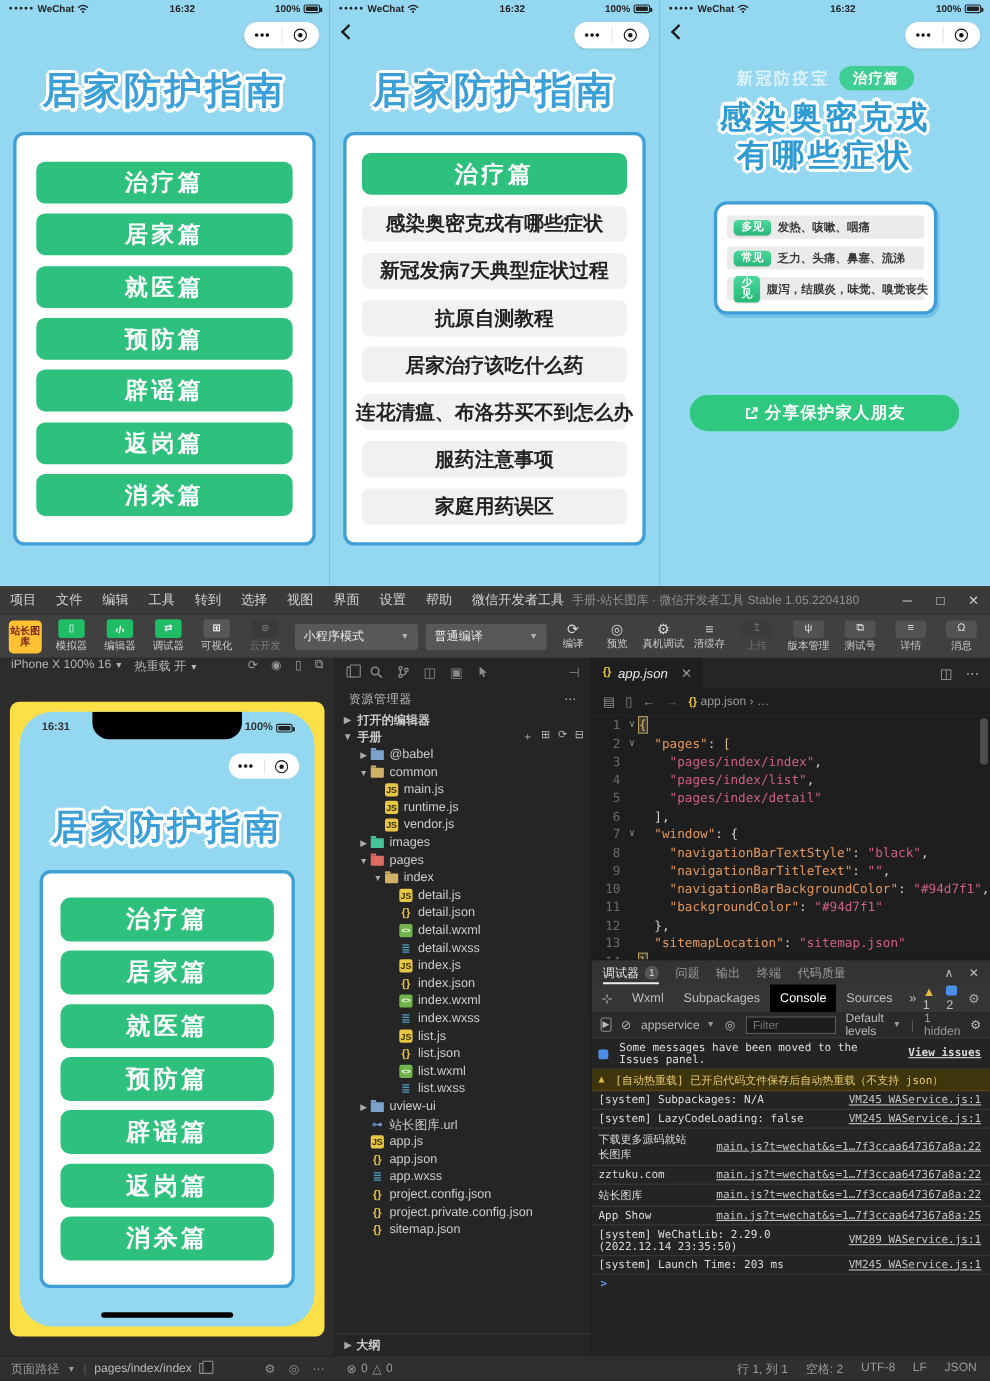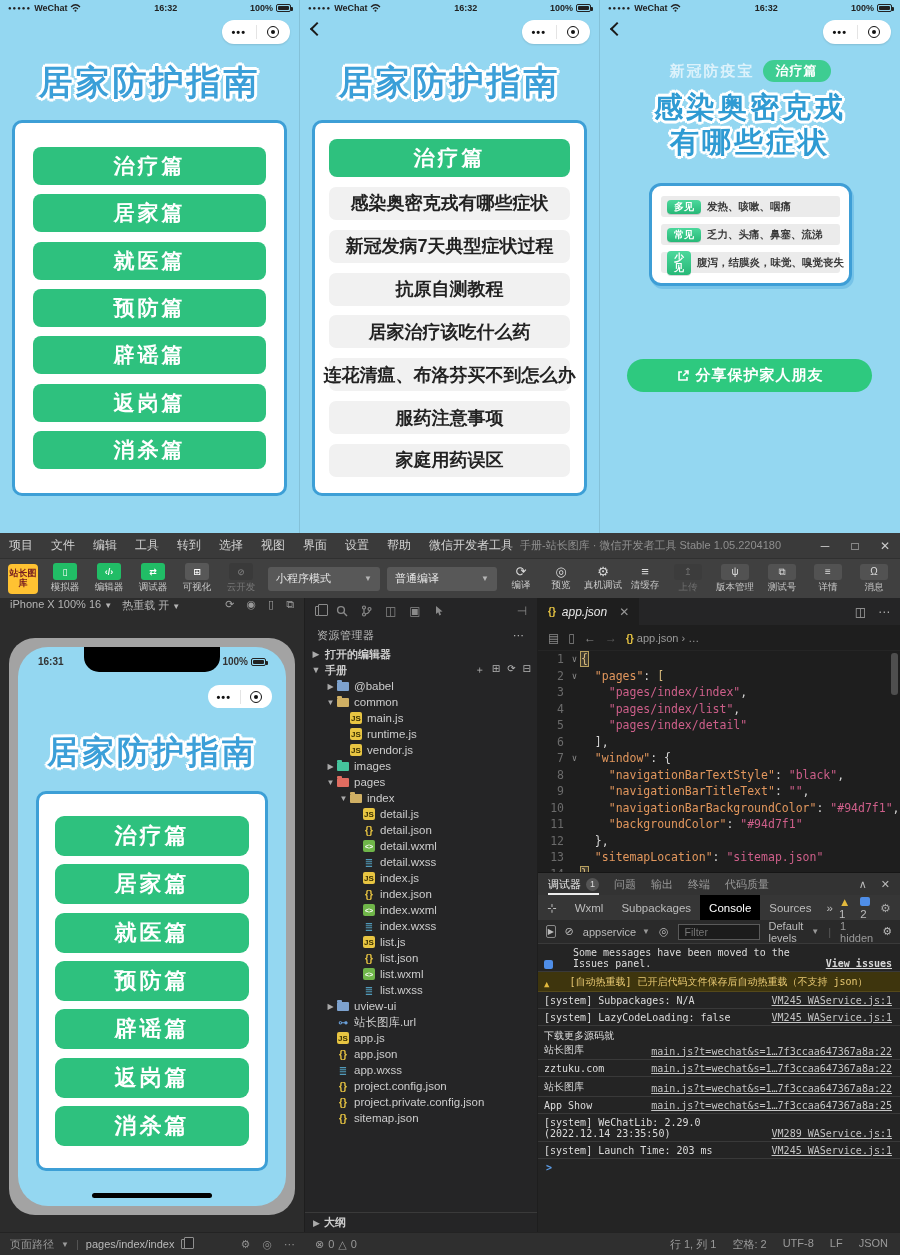--- a/index.html
+++ b/index.html
@@ -68,21 +68,21 @@
   .tb-box-action .bx{width:28px;height:16px;background:#525252;border-radius:3px;color:#ddd;font-size:10px;display:flex;align-items:center;justify-content:center}
   .tb-box-action .lbl{font-size:9.5px;color:#c9c9c9;white-space:nowrap}
   .tb-box-action.disabled .bx{background:#3c3c3c;color:#6e6e6e}
   .tb-box-action.disabled .lbl{color:#6e6e6e}
 
   .main{flex:1;display:flex;min-height:0}
   
   .sim{width:305px;background:#2c2c2c;border-right:1px solid #1e1e1e;display:flex;flex-direction:column}
   .sim-toolbar{height:26px;display:flex;gap:10px;padding:0 10px;font-size:11px;color:#b5b5b5;flex:none}
   .sim-tb-icons{margin-left:auto;display:flex;gap:12px;color:#9a9a9a;font-size:11px}
-  .phone-frame{width:286px;height:588px;margin:14px auto 17px;background:#a3a3a3;border-radius:26px;padding:9px;position:relative}
+  .phone-frame{width:286px;height:588px;margin:14px auto 17px;background:#fde047;border-radius:8px;padding:9px;position:relative}
   .phone-screen{width:100%;height:100%;background:#94d7f1;border-radius:30px;position:relative;overflow:hidden}
   .notch{position:absolute;top:0;left:50%;transform:translateX(-50%);width:136px;height:25px;background:#000;border-radius:0 0 15px 15px}
   .sp-status{position:absolute;top:9px;left:0;right:0;display:flex;justify-content:space-between;padding:0 20px;font-size:10px;color:#333;font-weight:bold}
   .sp-batt{display:flex;align-items:center}
   .sp-capsule{position:absolute;top:38px;right:14px;width:64px;height:23px;background:#fff;border-radius:12px;display:flex;align-items:center}
   .sp-title{margin-top:84px;text-align:center;font-size:32px;font-weight:bold;letter-spacing:3px;color:#3b9fd8;
     text-shadow:-2px -2px 0 #fff,2px -2px 0 #fff,-2px 2px 0 #fff,2px 2px 0 #fff,-3px 0 0 #fff,3px 0 0 #fff,0 -3px 0 #fff,0 3px 0 #fff}
   .sp-card{margin:16px 18px 0;height:380px;background:#fff;border:3px solid #3d9fd6;border-radius:10px;padding:22px 16px;display:flex;flex-direction:column;justify-content:space-between}
   .sp-card .g-btn{height:40px;font-size:22px;border-radius:9px}
   .home-bar{position:absolute;bottom:8px;left:50%;transform:translateX(-50%);width:120px;height:5px;background:#000;border-radius:3px}
@@ -147,21 +147,21 @@
   .issue-ico{width:10px;height:9px;background:#4f8ee8;border-radius:2px;display:inline-block}
   .cdt-gear{color:#aaa}
   .console-toolbar{height:24px;background:#2a2a2a;border-bottom:1px solid #3a3a3a;display:flex;align-items:center;gap:9px;padding:0 8px;font-size:11px;color:#bbb;flex:none}
   .ct-ico{font-size:11px;color:#bbb}
   .ct-play{width:14px;height:13px;border:1px solid #8a8a8a;border-radius:2px;font-size:8px;display:flex;align-items:center;justify-content:center}
   .ct-select{display:flex;align-items:center;gap:6px}
   .ct-select .arr{font-size:8px;color:#999}
   .ct-filter{width:82px;height:16px;background:#1c1c1c;border:1px solid #5a5a5a;color:#bbb;font-size:10.5px;padding:0 6px;font-family:inherit}
   .ct-hidden{color:#9a9a9a}
   .console-body{flex:1;font-family:"DejaVu Sans Mono","Liberation Mono",monospace;font-size:10px;color:#dcdcdc;overflow:hidden}
-  .con-row{display:flex;align-items:flex-end;gap:20px;padding:2.5px 8px 2.5px 6px;border-bottom:1px solid #393939}
+  .con-row{display:flex;align-items:center;gap:10px;padding:2.5px 8px 2.5px 6px;border-bottom:1px solid #393939}
   .con-row .msg{white-space:pre-wrap}
   .con-row .src{margin-left:auto;color:#c4c4c4;text-decoration:underline;white-space:nowrap;padding-left:10px}
   .con-row.warn{background:#3e350d;color:#e8c973;border-bottom-color:#55491a}
   .warn-tri{color:#e2b93d;font-size:9px}
   .info-ico{width:9px;height:9px;background:#4f8ee8;border-radius:2px;flex:none;margin-top:1px}
   .view-link{margin-left:auto;color:#d8d8d8;text-decoration:underline;font-weight:bold;white-space:nowrap}
   .prompt-row{display:flex;gap:6px;padding:3px 8px}
   .prompt-row .chev{color:#5c9ce6;font-weight:bold}
 
   .statusbar{height:23px;background:#2f2f2f;border-top:1px solid #232323;display:flex;align-items:center;font-size:11px;color:#9a9a9a;flex:none}

